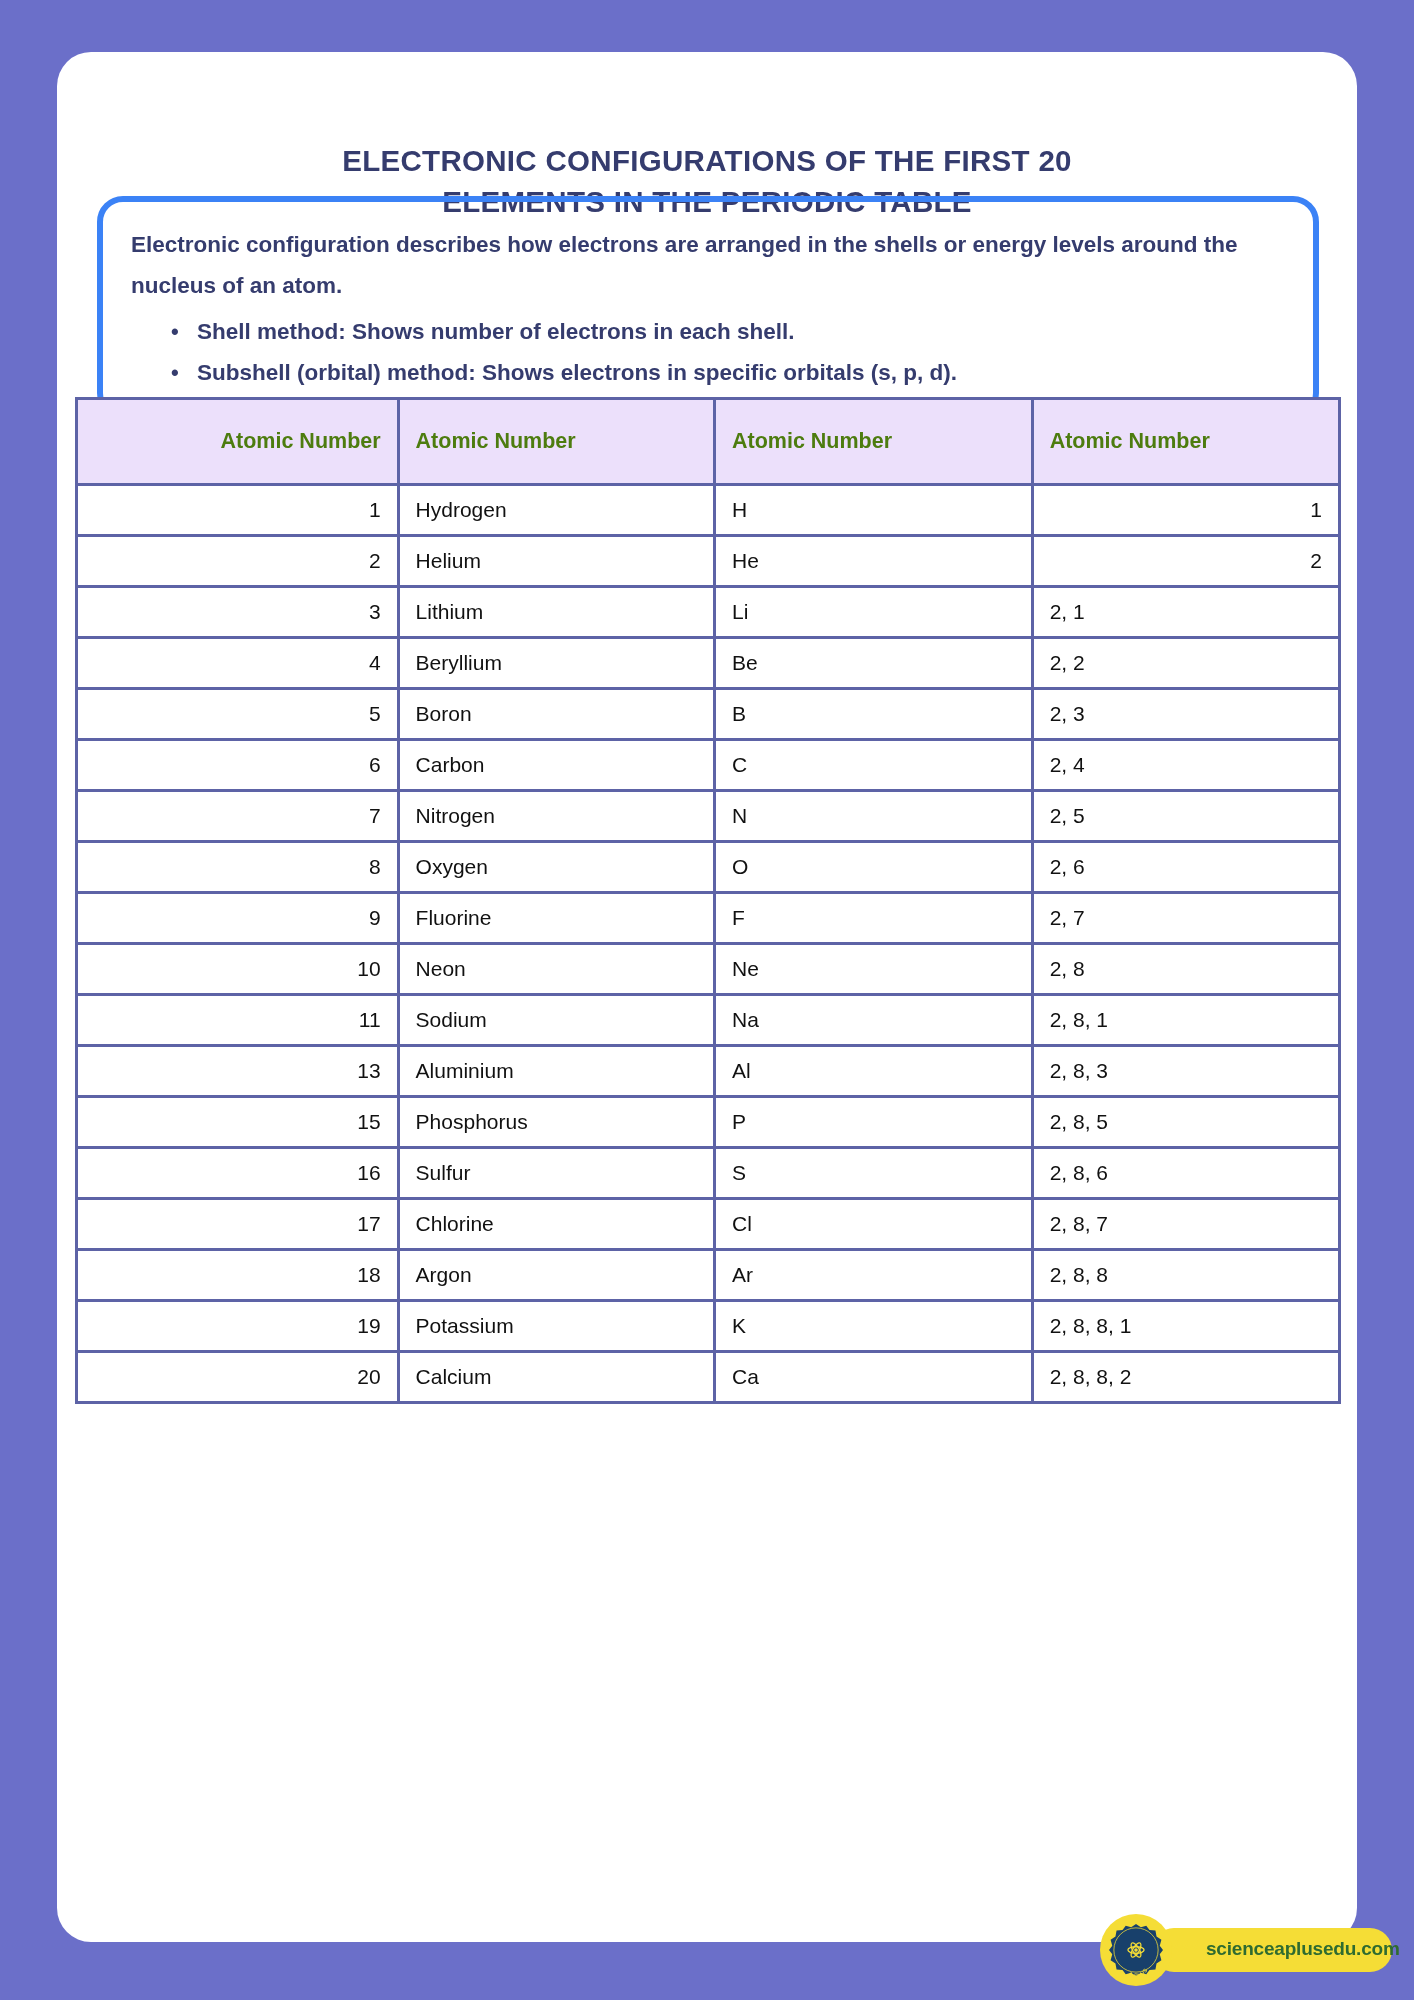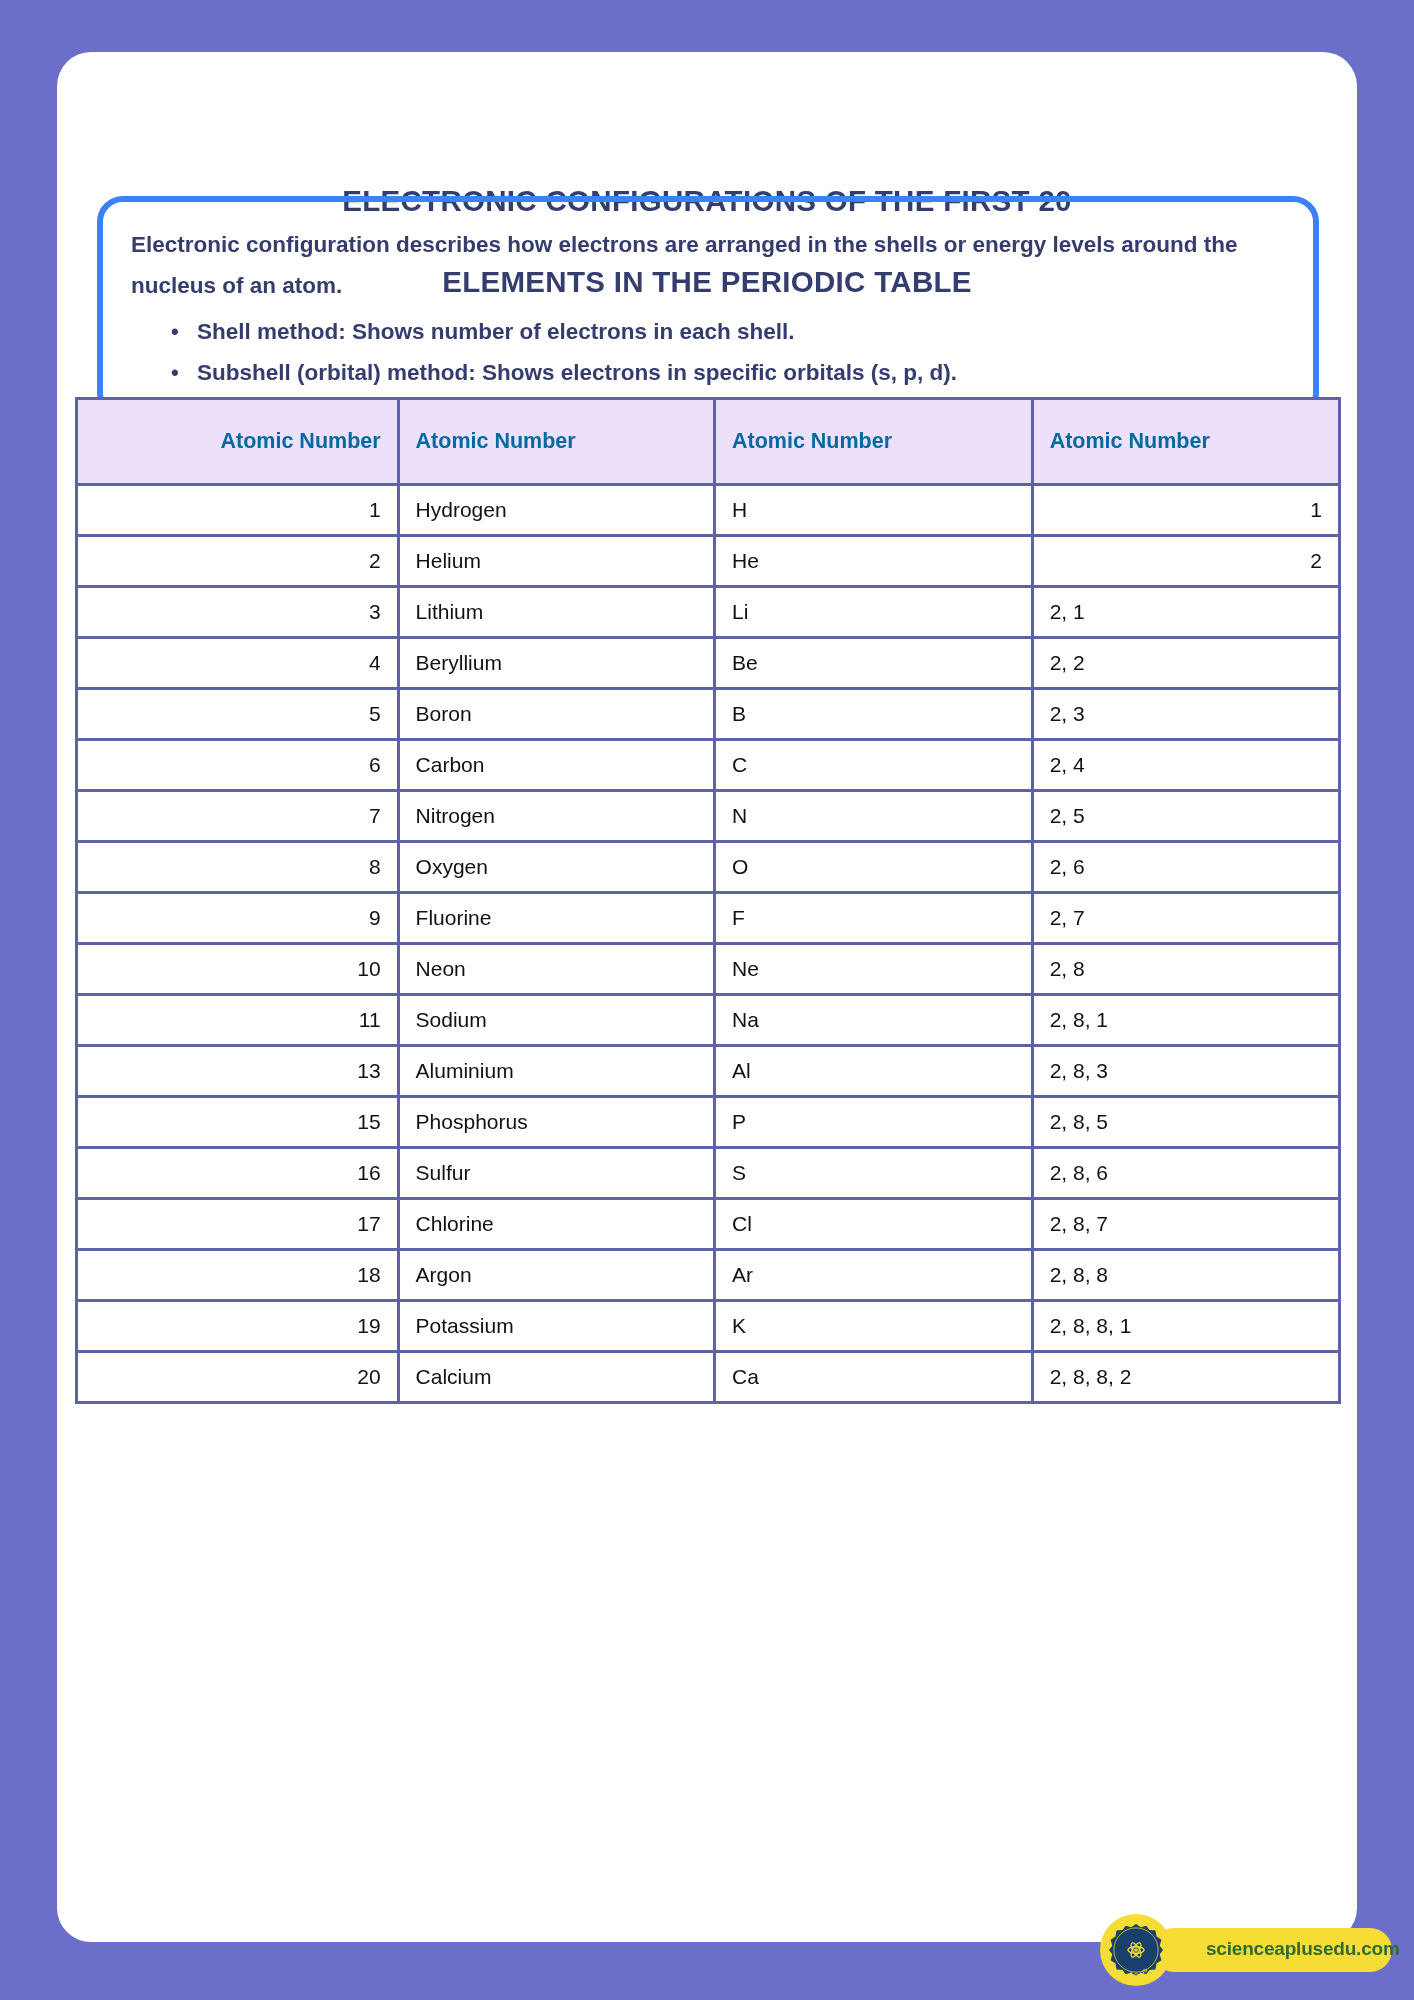--- a/index.html
+++ b/index.html
@@ -33,21 +33,21 @@
     left: 0;
     top: 88px;
     width: 100%;
     text-align: center;
     color: #353c6e;
     font-size: 29.5px;
     font-weight: bold;
     letter-spacing: 0.3px;
     line-height: 41px;
   }
-  #title .ln { display: block; margin-top: 40px; }
+  #title .ln { display: block; }
 
   
   #info-box {
     position: absolute;
     left: 40px;
     top: 144px;
     width: 1222px;
     border: 6px solid #3b82f6;
     border-radius: 26px;
     padding: 22px 28px 20px 28px;
@@ -90,21 +90,21 @@
     width: 100%;
     table-layout: fixed;
   }
   th, td {
     border: 3px solid #5d63a6;
     font-weight: normal;
     vertical-align: middle;
   }
   thead th {
     background: #ece0fb;
-    color: #0369a1;
+    color: #4d7c0f;
     font-size: 21.5px;
     font-weight: bold;
     height: 86px;
     padding: 0 16px;
     text-align: left;
   }
   tbody td {
     background: #ffffff;
     color: #111111;
     font-size: 21px;

